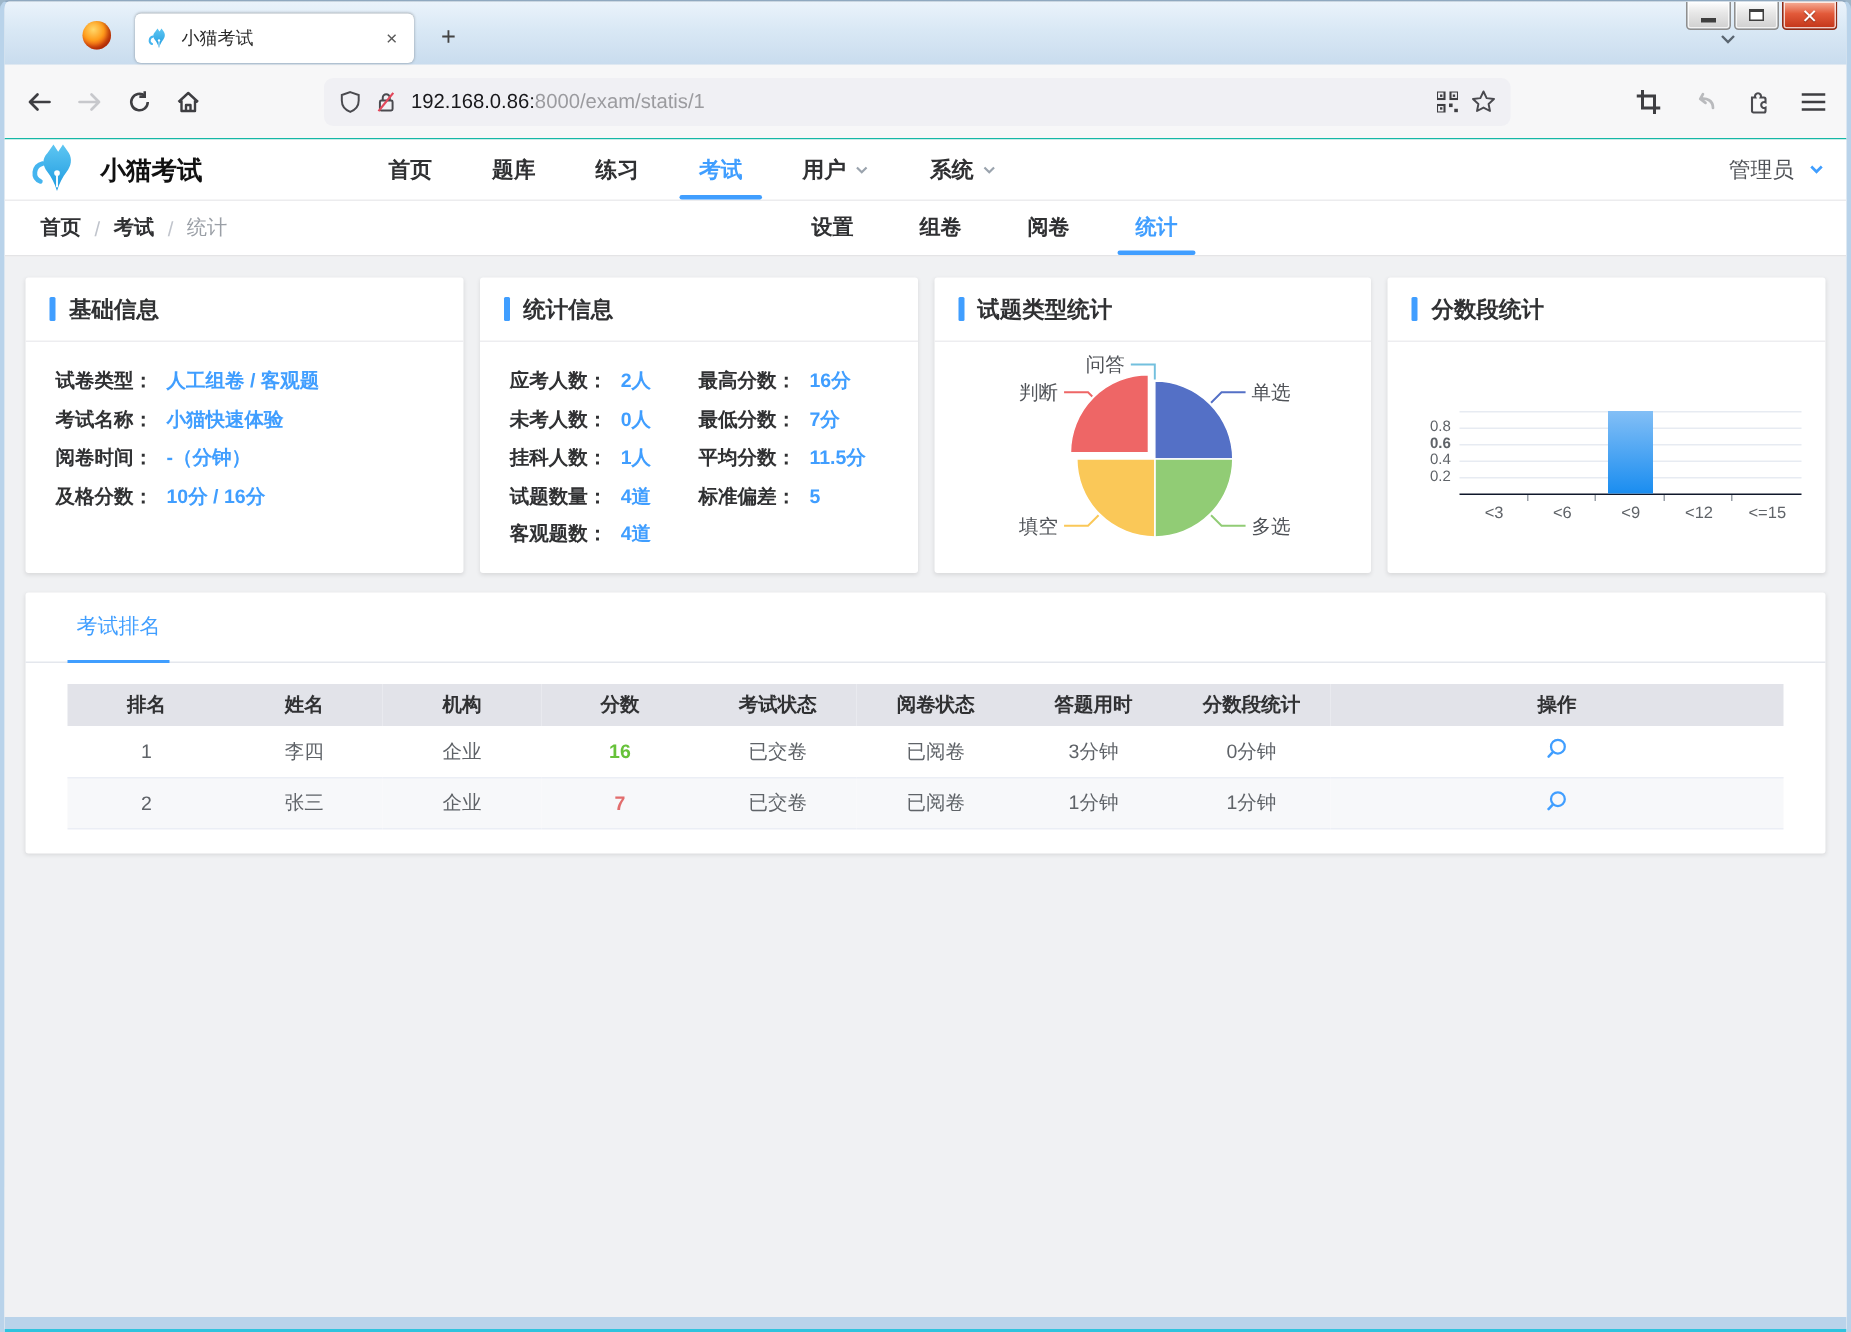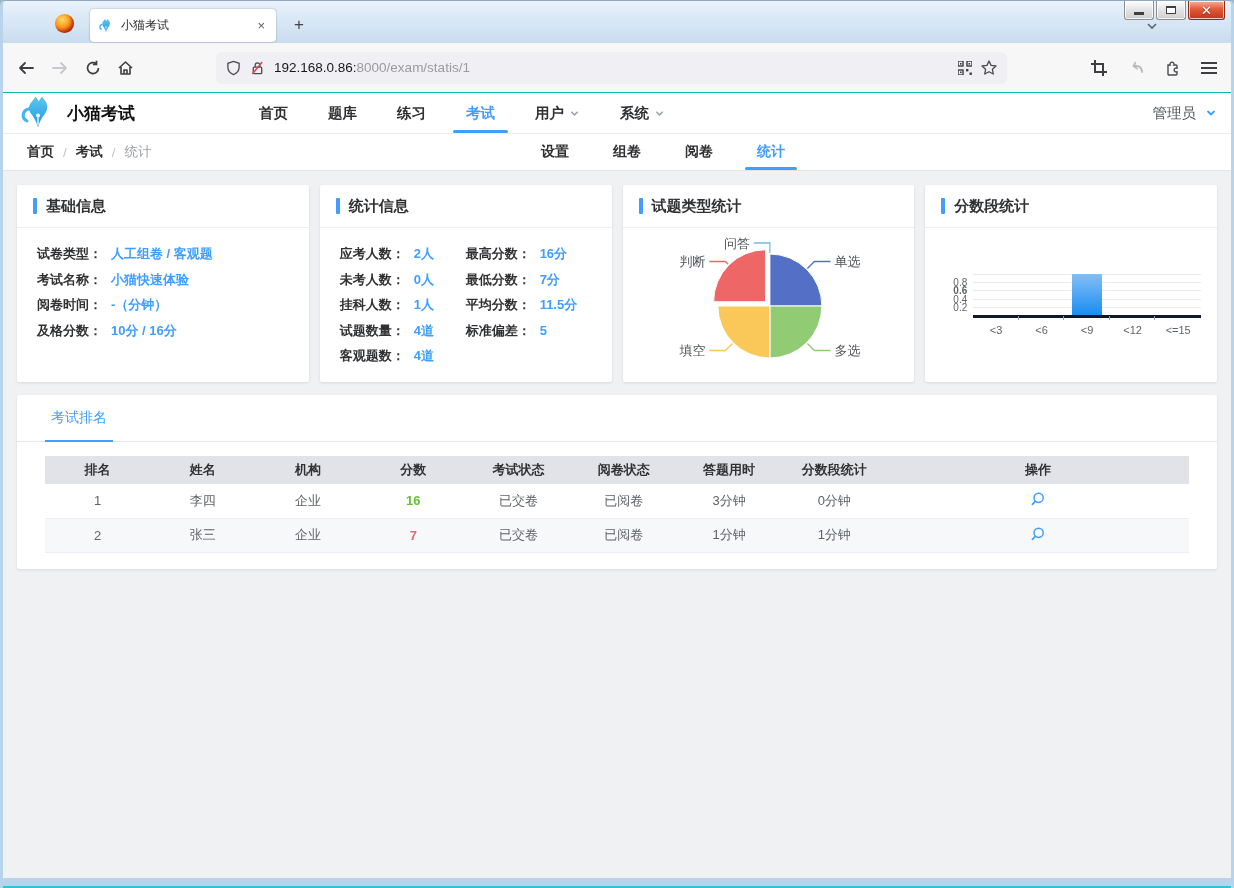--- a/index.html
+++ b/index.html
@@ -118,21 +118,21 @@
   .card-body{ padding:13px 20px 0 20px; font-size:13px; }
   .info-row{ display:flex; line-height:25.5px; white-space:nowrap; }
   .info-row .lbl{ font-weight:bold; color:#303133; margin-right:9px; }
   .info-row .val{ color:#409eff; font-weight:bold; }
   .two-col{ display:flex; }
   .two-col .col{ flex:1; }
   
   .pie-wrap{ padding:0; }
   
   .bar-chart{ margin:46px 16px 0 16px; position:relative; }
-  .bc-plot{ margin-left:32px; height:44px; position:relative; border-bottom:3px solid #0f172a; }
+  .bc-plot{ margin-left:32px; height:56px; position:relative; border-bottom:1px solid #0f172a; }
   .bc-grid{ position:absolute; left:0; right:0; height:1px; background:#e7ebf2; }
   .bc-ylabel{ position:absolute; left:-32px; width:26px; text-align:right; font-size:10px; color:#5f6368; transform:translateY(-50%); }
   .bc-slots{ position:absolute; inset:0; display:flex; }
   .bc-slot{ flex:1; position:relative; }
   .bc-bar{ position:absolute; bottom:0; left:50%; transform:translateX(-50%); width:30px;
     background:linear-gradient(180deg,#83bff6,#1a8df0); }
   .bc-tick{ position:absolute; bottom:-5px; right:0; width:1px; height:4px; background:#9aa0a8; }
   .bc-xlabels{ margin-left:32px; display:flex; margin-top:6px; }
   .bc-xlabels div{ flex:1; text-align:center; font-size:11px; color:#5f6368; }
   

